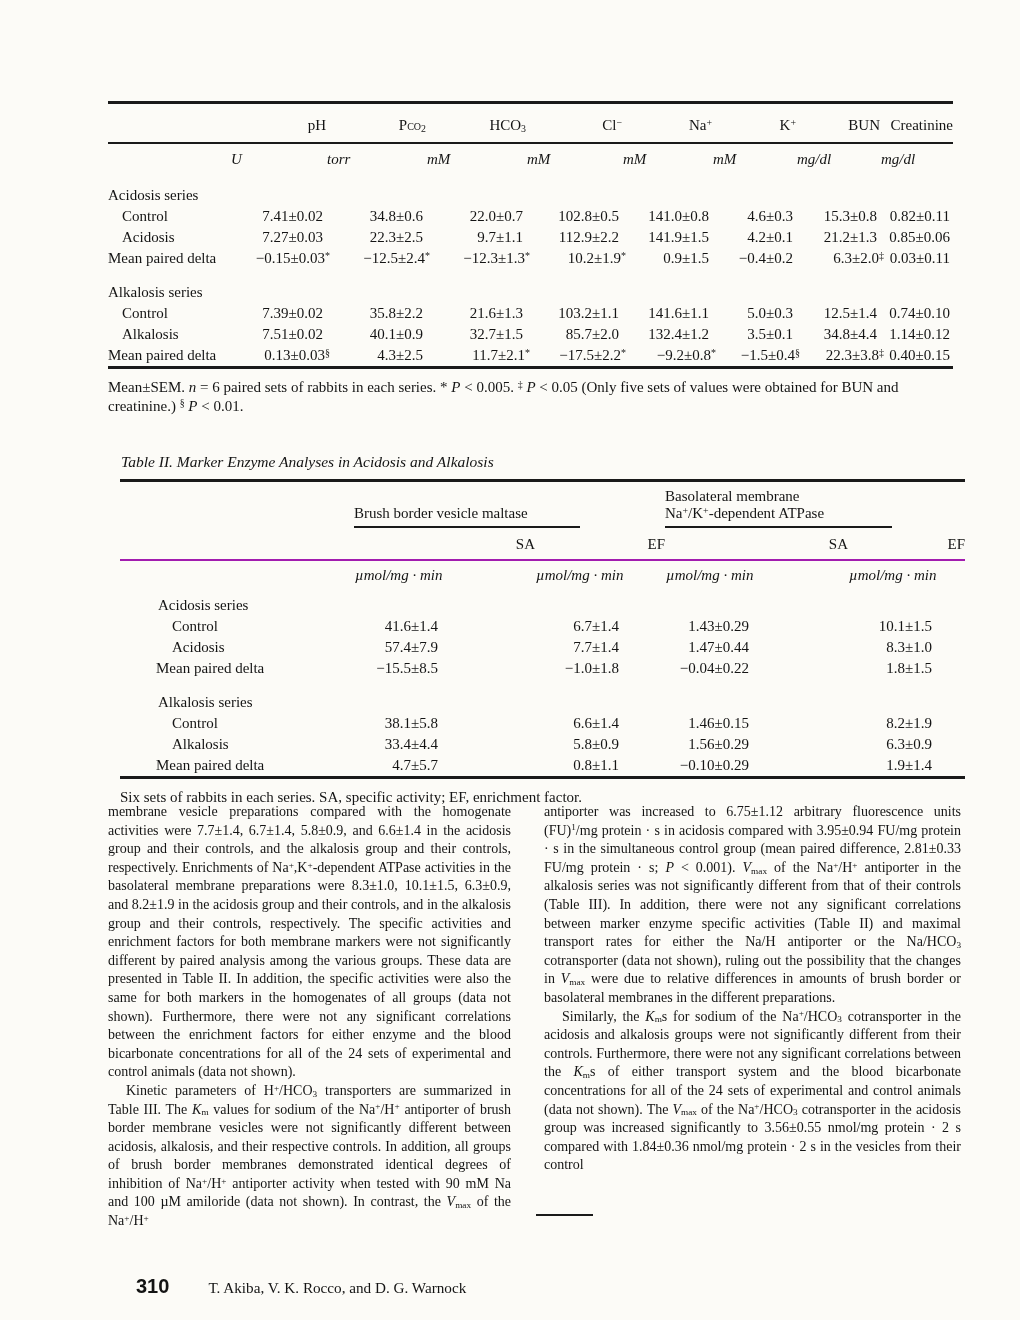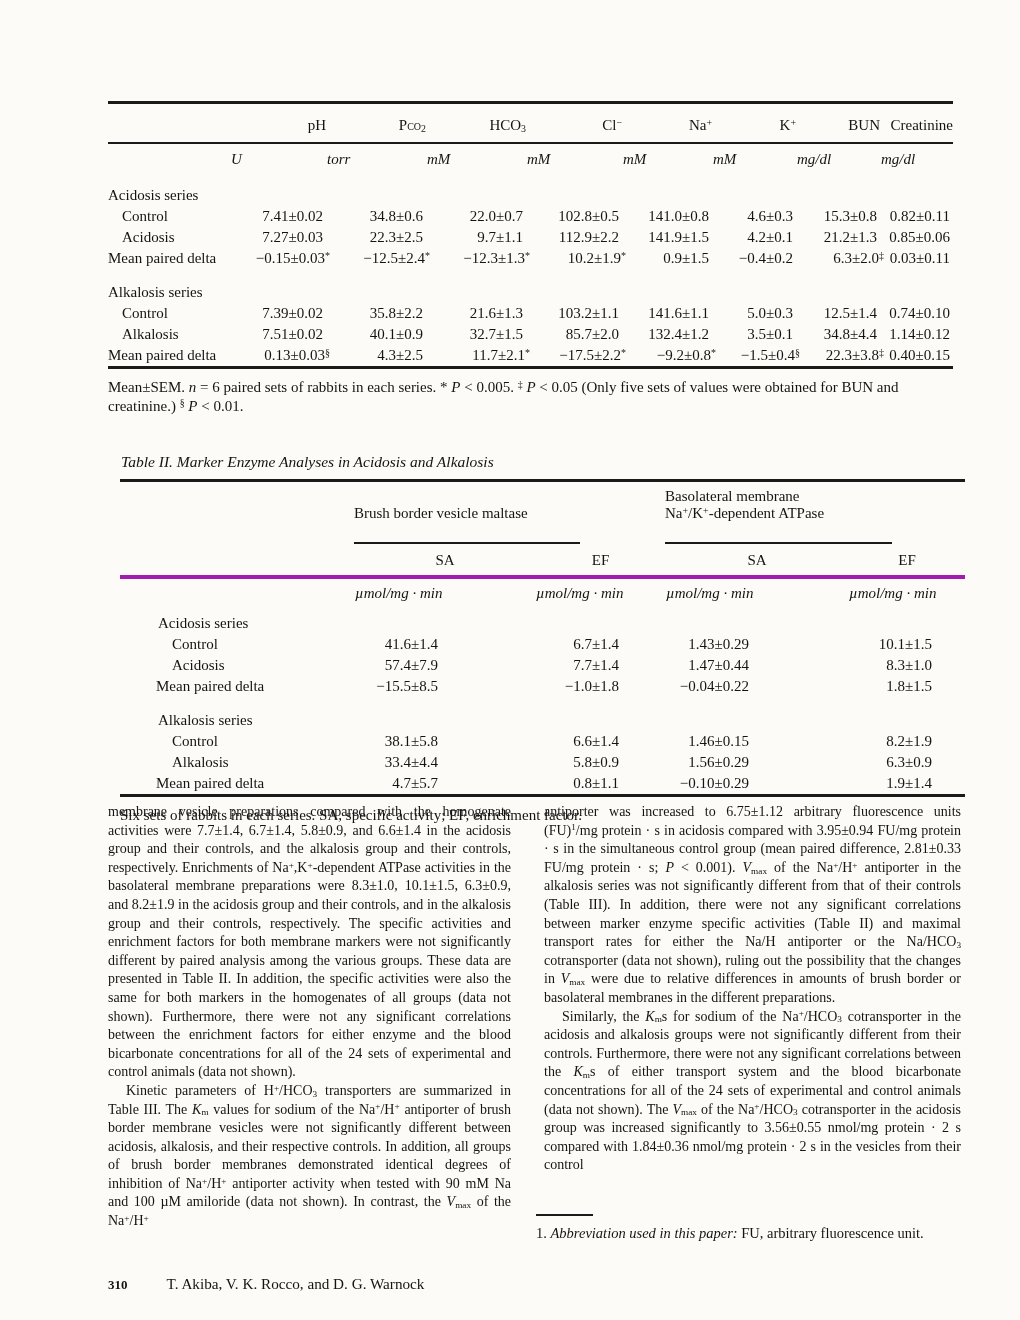--- a/index.html
+++ b/index.html
@@ -22,22 +22,22 @@
   tr.sec2 td{padding:15px 0 2px 0;}
   .t1 td.rl{padding-left:0;}
   .t1 td.ind{padding-left:14px;}
   .t1 td.v{text-align:right;padding:1px 3px 1px 0;line-height:19px;}
   .t1 td.rl, .t2 td.rl{line-height:19px;padding-top:1px;padding-bottom:1px;}
   tr.lastpad td{padding-bottom:9px;}
   .footnote{font-size:15px;line-height:18.5px;margin-top:9px;}
   
   .t2{width:845px;}
   .t2 td.spn{padding:6px 0 0 0;}
-  .spanwrap{border-bottom:2px solid #1a1a1a;padding-bottom:20px;line-height:17px;}
-  .t2 tr.subhead td{padding:8px 0 6px 1px;border-bottom:4px solid #a21caf;text-align:center;}
+  .spanwrap{border-bottom:2px solid #1a1a1a;padding-bottom:4px;line-height:17px;}
+  .t2 tr.subhead td{padding:8px 0 6px 1px;border-bottom:2px solid #a21caf;text-align:right;}
   .t2 tr.unitsrow td{font-style:italic;padding:6px 0 4px 1px;}
   .t2 td.ind{padding-left:52px;}
   .t2 td.secpad{padding-left:38px;}
   .t2 td.dpad{padding-left:36px;}
   .t2 td.v{text-align:left;padding:1px 0;line-height:19px;}
   .num{display:inline-block;width:84px;text-align:right;}
   
   sup{font-size:0.66em;position:relative;top:-0.45em;vertical-align:baseline;line-height:0;}
   sub{font-size:0.66em;position:relative;top:0.2em;vertical-align:baseline;line-height:0;}
   td sup.mark{font-size:10px;margin-right:-7px;}
@@ -45,21 +45,21 @@
   .s-sc{font-variant:small-caps;font-size:0.95em;}
   
   .col{font-size:14px;line-height:18.6px;text-align:justify;}
   .col p{margin:0;}
   .col p.indent{text-indent:18px;}
   .col p.cont{text-align-last:justify;}
   .bodyfoot{font-size:14.5px;line-height:18.5px;}
   .footrule{width:57px;border-top:2px solid #1a1a1a;margin-bottom:8px;}
   
   .pagefooter{font-size:15.2px;}
-  .pageno{font-family:Liberation Serif, serif;font-weight:bold;font-size:13px;}
+  .pageno{font-family:Liberation Sans, sans-serif;font-weight:bold;font-size:20px;margin-left:28px;}
   .authors{margin-left:39px;}
 </style>
 </head>
 <body>
 
 <div class="abs" style="left:108px;top:101px;width:845px;">
   <table class="t1">
     <colgroup>
       <col style="width:122px">
         <col style="width:96px">
@@ -270,18 +270,17 @@
   <p class="indent cont"><span>Kinetic parameters of H</span><sup>+</sup><span>/HCO</span><sub>3</sub><span> transporters are summarized in Table III. The </span><span class="s-i">K</span><sub>m</sub><span> values for sodium of the Na</span><sup>+</sup><span>/H</span><sup>+</sup><span> antiporter of brush border membrane vesicles were not significantly different between acidosis, alkalosis, and their respective controls. In addition, all groups of brush border membranes demonstrated identical degrees of inhibition of Na</span><sup>+</sup><span>/H</span><sup>+</sup><span> antiporter activity when tested with 90 mM Na and 100 µM amiloride (data not shown). In contrast, the </span><span class="s-i">V</span><sub>max</sub><span> of the Na</span><sup>+</sup><span>/H</span><sup>+</sup></p>
 </div>
 
 <div class="abs col" style="left:544px;top:803px;width:417px;">
   <p><span>antiporter was increased to 6.75±1.12 arbitrary fluorescence units (FU)</span><sup>1</sup><span>/mg protein · s in acidosis compared with 3.95±0.94 FU/mg protein · s in the simultaneous control group (mean paired difference, 2.81±0.33 FU/mg protein · s; </span><span class="s-i">P</span><span> &lt; 0.001). </span><span class="s-i">V</span><sub>max</sub><span> of the Na</span><sup>+</sup><span>/H</span><sup>+</sup><span> antiporter in the alkalosis series was not significantly different from that of their controls (Table III). In addition, there were not any significant correlations between marker enzyme specific activities (Table II) and maximal transport rates for either the Na/H antiporter or the Na/HCO</span><sub>3</sub><span> cotransporter (data not shown), ruling out the possibility that the changes in </span><span class="s-i">V</span><sub>max</sub><span> were due to relative differences in amounts of brush border or basolateral membranes in the different preparations.</span></p>
   <p class="indent cont"><span>Similarly, the </span><span class="s-i">K</span><sub>m</sub><span>s for sodium of the Na</span><sup>+</sup><span>/HCO</span><sub>3</sub><span> cotransporter in the acidosis and alkalosis groups were not significantly different from their controls. Furthermore, there were not any significant correlations between the </span><span class="s-i">K</span><sub>m</sub><span>s of either transport system and the blood bicarbonate concentrations for all of the 24 sets of experimental and control animals (data not shown). The </span><span class="s-i">V</span><sub>max</sub><span> of the Na</span><sup>+</sup><span>/HCO</span><sub>3</sub><span> cotransporter in the acidosis group was increased significantly to 3.56±0.55 nmol/mg protein · 2 s compared with 1.84±0.36 nmol/mg protein · 2 s in the vesicles from their control</span></p>
 </div>
 
 <div class="abs bodyfoot" style="left:536px;top:1214px;width:417px;">
   <div class="footrule"></div>
-  <div><span>1. </span><span class="s-i">Abbreviation used in this paper:</span><span> FU, arbitrary fluorescence unit.</span></div>
 </div>
 
 <div class="abs pagefooter" style="left:108px;top:1275px;">
   <span class="pageno">310</span><span class="authors">T. Akiba, V. K. Rocco, and D. G. Warnock</span>
 </div>
 
 </body></html>

